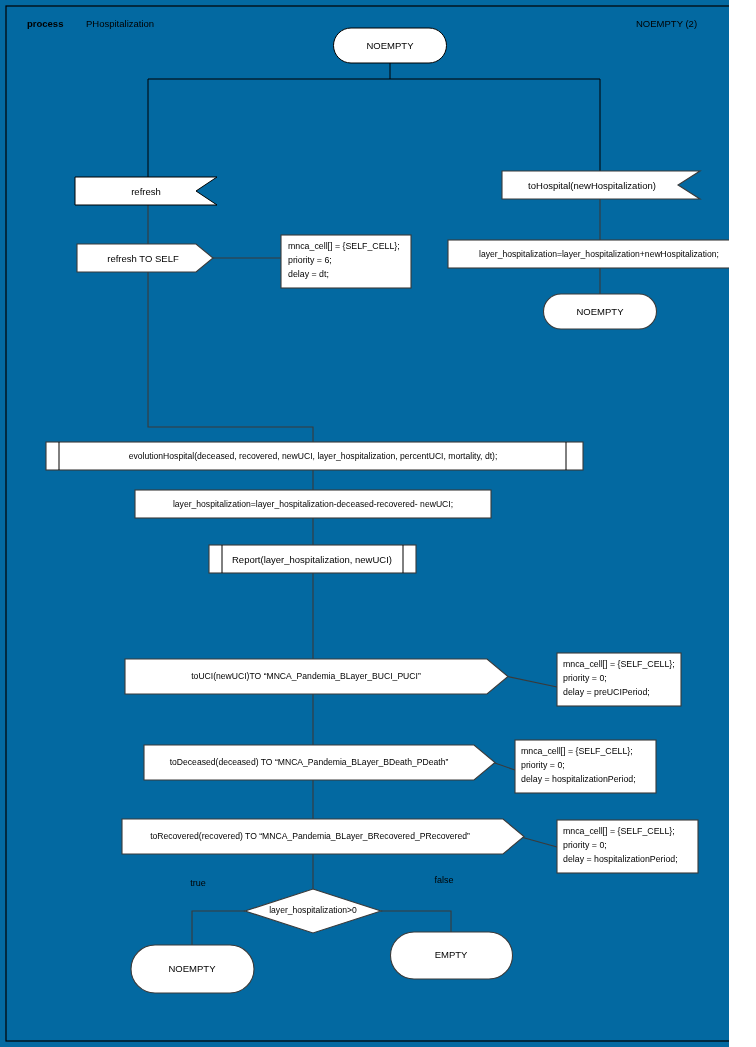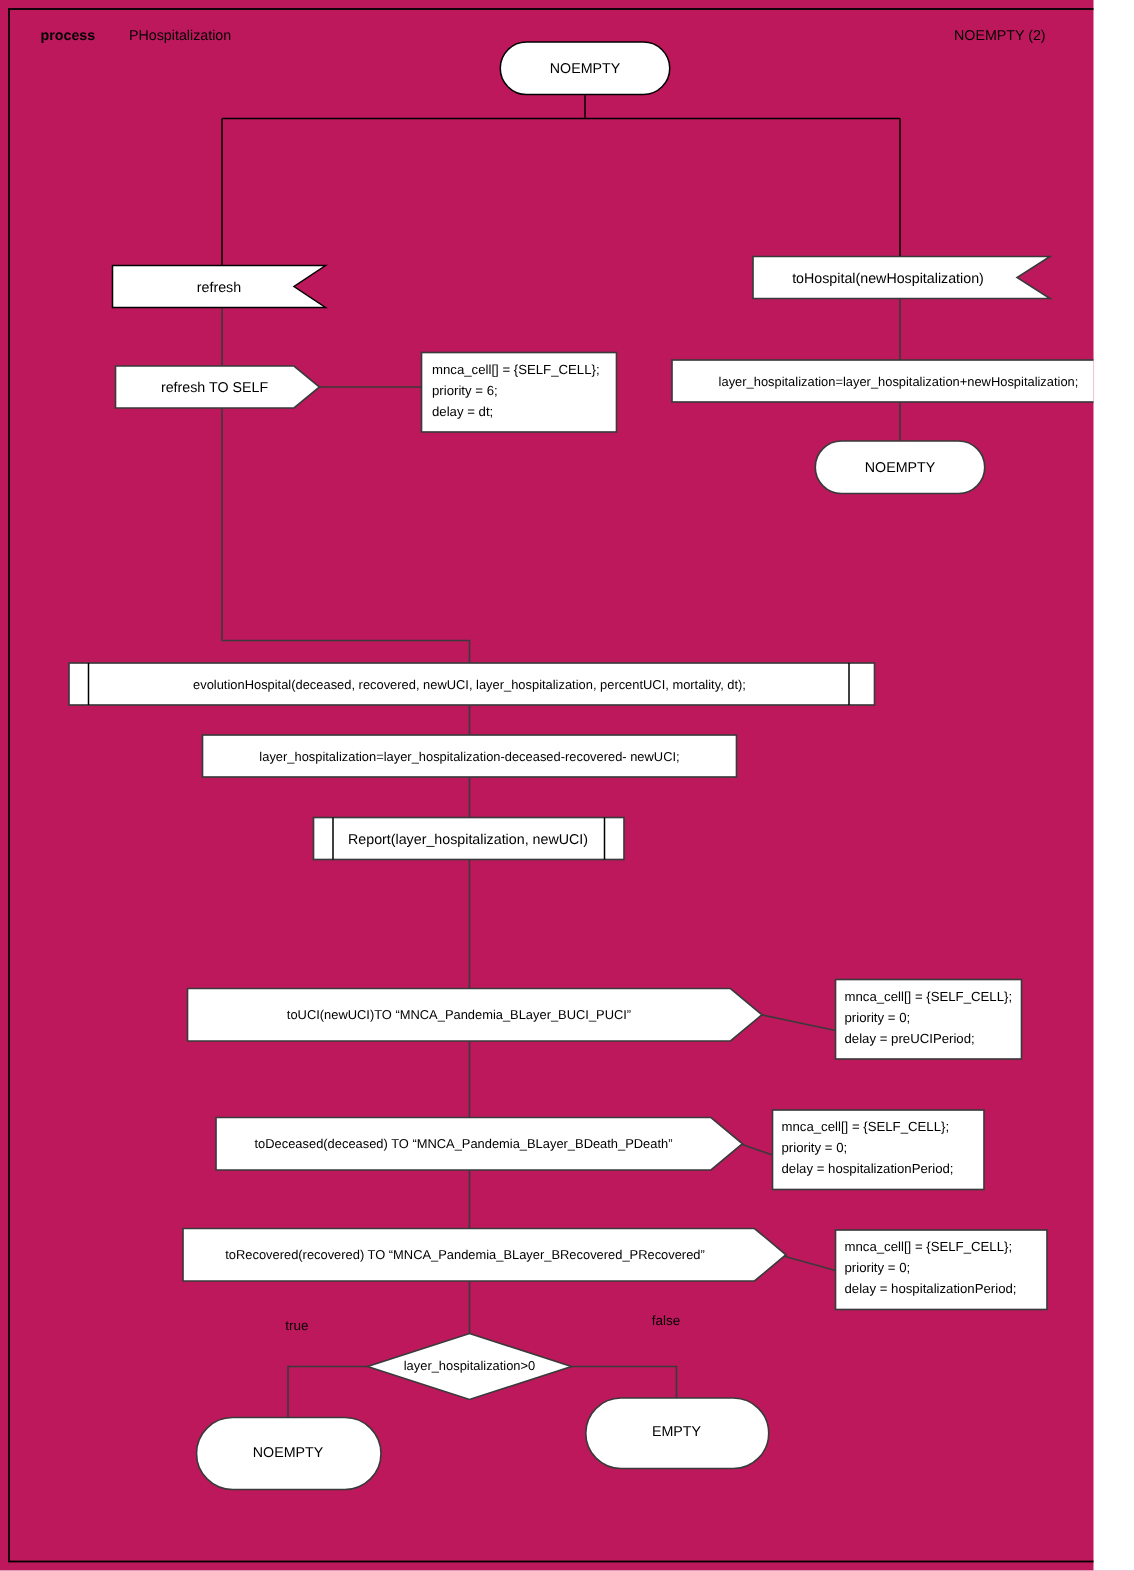--- a/index.html
+++ b/index.html
@@ -6,21 +6,21 @@
   html, body {
     margin: 0;
     padding: 0;
     background: #ffffff;
     font-family: "Liberation Sans", sans-serif;
   }
   #page {
     position: relative;
     width: 729px;
     height: 1047px;
-    background: #be185d;
+    background: #0369a1;
     overflow: hidden;
   }
   svg.canvas {
     position: absolute;
     top: 0;
     left: 0;
     width: 756px;
     height: 1047px;
   }
   .frame {

